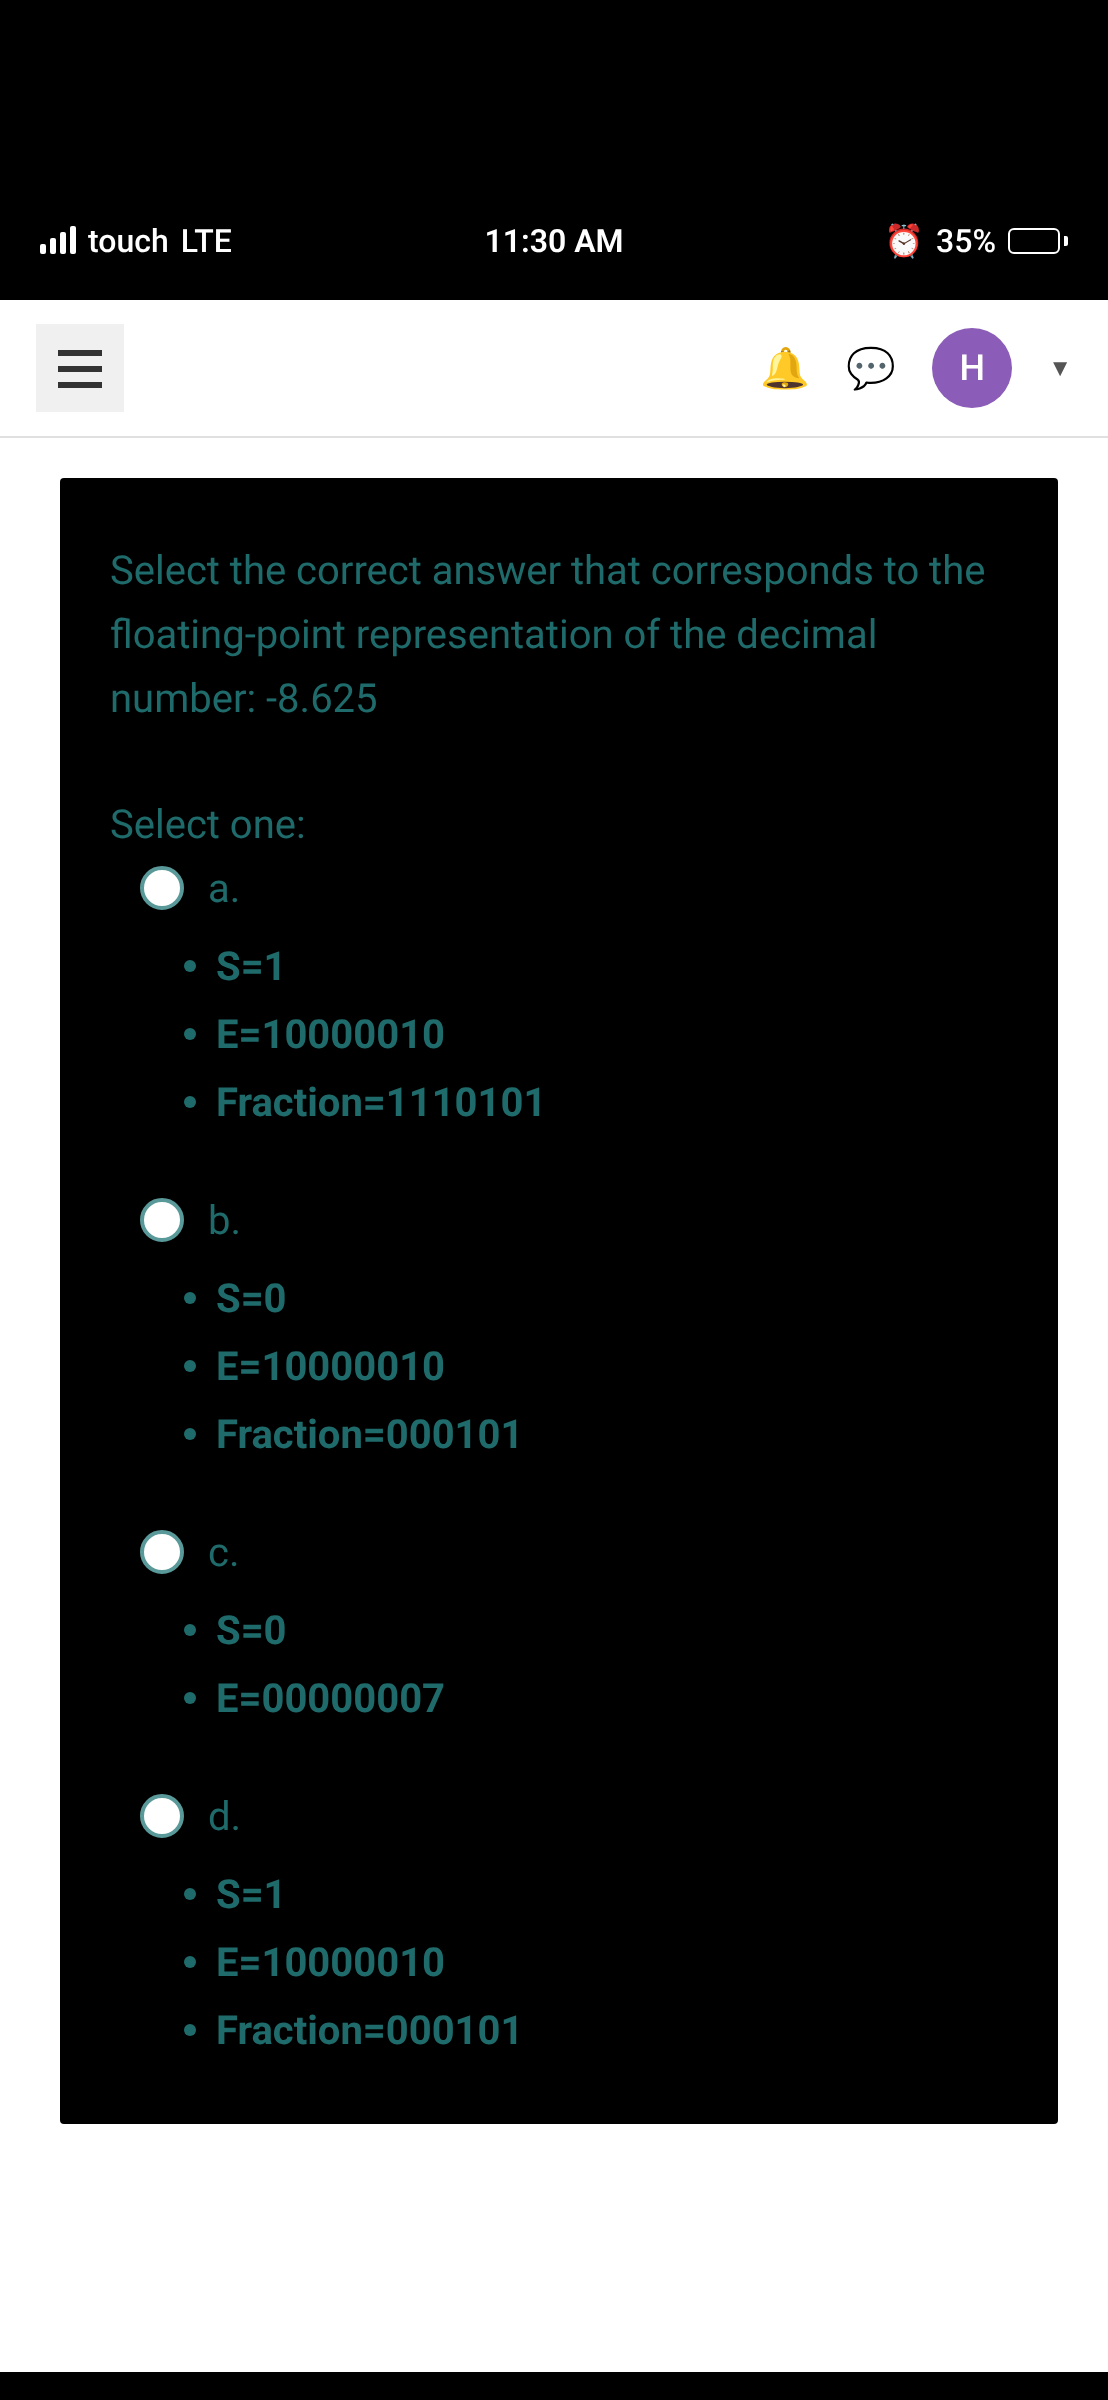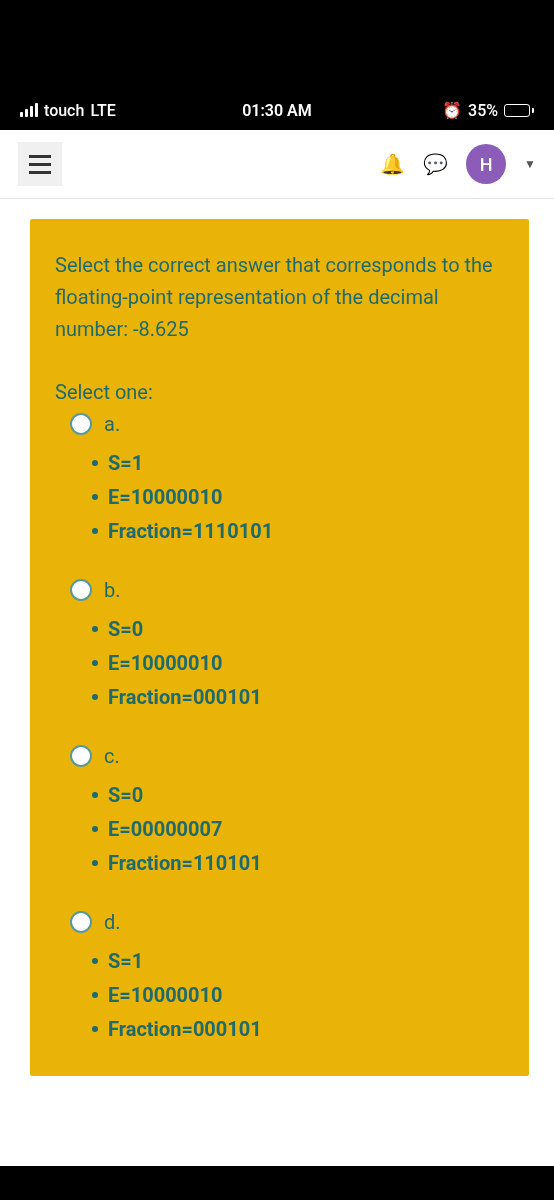--- a/index.html
+++ b/index.html
@@ -14,21 +14,21 @@
       height: 1200px;
       overflow: hidden;
     }
     .status-bar {
       background: #000;
       color: #fff;
       display: flex;
       justify-content: space-between;
       align-items: center;
       padding: 0 20px;
-      height: 130px;
+      height: 150px;
       font-size: 16px;
       font-weight: 500;
       padding-top: 90px;
     }
     .status-left {
       display: flex;
       align-items: center;
       gap: 6px;
     }
     .signal-bars {
@@ -133,21 +133,21 @@
       color: #555;
       font-size: 12px;
     }
     .content-area {
       background: #fff;
       height: 967px;
       padding: 20px 25px 0 30px;
       overflow: hidden;
     }
     .question-card {
-      background: #eab308;
+      background: #000000;
       padding: 30px 25px;
       border-radius: 2px;
     }
     .question-text {
       color: #1f6b6b;
       font-size: 20px;
       line-height: 1.6;
       margin-bottom: 35px;
     }
     .select-one {
@@ -209,21 +209,21 @@
   <div class="status-left">
     <span class="signal-bars">
       <span></span>
         <span></span>
         <span></span>
         <span></span>
     </span>
     <span>touch</span>
     <span>LTE</span>
   </div>
-  <div class="status-center">01:30 AM</div>
+  <div class="status-center">11:30 AM</div>
   <div class="status-right">
     <span>⏰</span>
     <span>35%</span>
     <span class="battery">
       <span class="battery-body"><span class="battery-fill"></span></span>
       <span class="battery-tip"></span>
     </span>
   </div>
 </div>
 
@@ -297,24 +297,20 @@
       </div>
       <div class="option-items">
         <div class="option-item">
             <span class="bullet"></span>
             <span>S=0</span>
           </div>
         <div class="option-item">
             <span class="bullet"></span>
             <span>E=00000007</span>
           </div>
-        <div class="option-item">
-            <span class="bullet"></span>
-            <span>Fraction=110101</span>
-          </div>
       </div>
     </div>
 
     <div class="option" style="margin-bottom:0">
       <div class="option-header">
         <div class="radio"></div>
         <span class="option-label">d.</span>
       </div>
       <div class="option-items">
         <div class="option-item">

